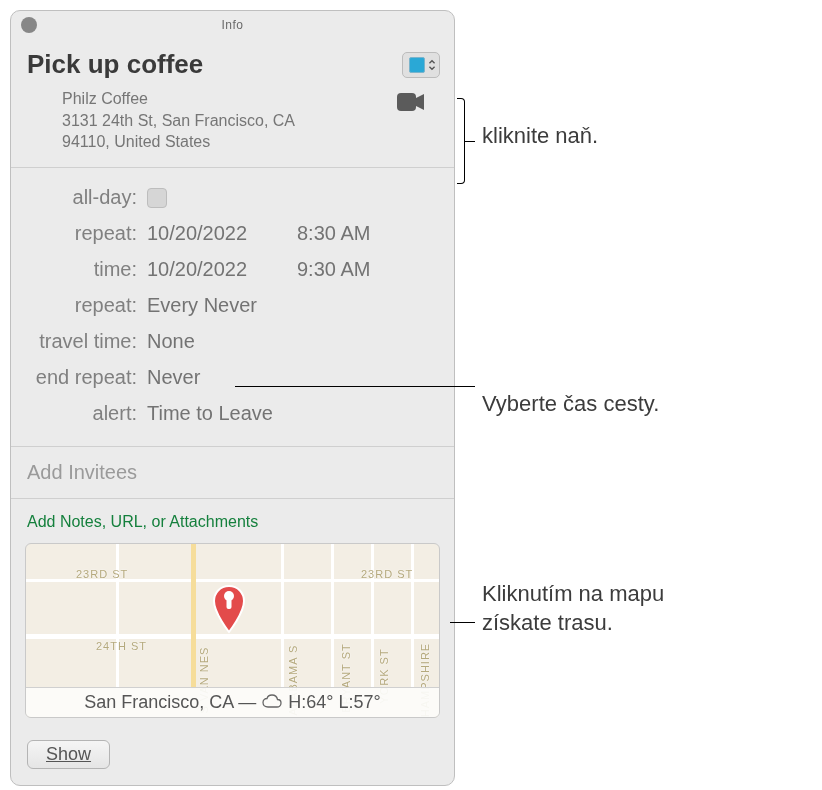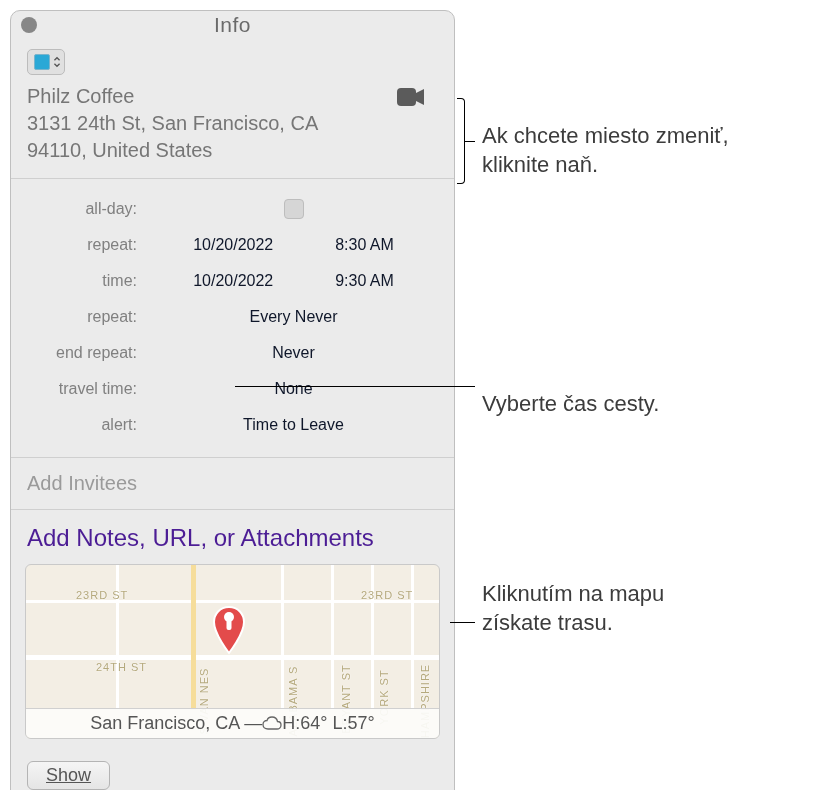--- a/index.html
+++ b/index.html
@@ -20,21 +20,21 @@
     border-radius: 10px;
     overflow: hidden;
     display: flex;
     flex-direction: column;
   }
   .titlebar {
     height: 28px;
     display: flex;
     align-items: center;
     padding: 0 10px;
-    font-size: 21px;
+    font-size: 12px;
     color: #6a6a6a;
     position: relative;
   }
   .close-dot {
     width: 16px; height: 16px; border-radius: 50%;
     background: #878787;
   }
   .titlebar-title { position: absolute; left: 0; right: 0; text-align: center; font-weight: 500; letter-spacing: .5px; }
   .header-sec {
     padding: 10px 14px 14px 16px;
@@ -46,36 +46,36 @@
     display: flex; align-items: center; gap: 2px;
     background: #e0e0e0;
     border: 1px solid #bcbcbc;
     border-radius: 5px;
     padding: 2px 2px 2px 6px;
     height: 26px;
   }
   .color-swatch { width: 16px; height: 16px; background: #2aa8d6; border:1px solid #7ab4cc; border-radius: 2px; }
   .color-picker svg { width: 10px; height: 12px; }
   .loc-row { display: flex; justify-content: space-between; margin-top: 8px; }
-  .loc-text { font-size: 20px; color: #767676; line-height: 1.35; }
+  .loc-text { font-size: 16px; color: #767676; line-height: 1.35; margin-left: 35px; }
   .video-icon { margin-top:4px; margin-right: 14px; }
   .details-sec {
     padding: 12px 14px 14px 14px;
     border-bottom: 1px solid #cfcfcf;
   }
-  .row { display: flex; align-items: center; height: 36px; font-size: 16px; }
+  .row { display: flex; align-items: center; height: 36px; font-size: 20px; }
   .row-label { width: 122px; text-align: right; color: #808080; padding-right: 10px; }
-  .row-val { color: #0f172a; flex: 1; display: flex; gap: 22px; justify-content: center; }
+  .row-val { color: #737373; flex: 1; display: flex; gap: 30px; }
   .row-val .date { width: 120px; }
   .checkbox-box {
     width: 20px; height: 20px; background: #d6d6d6; border:1px solid #bdbdbd; border-radius:4px;
   }
   .invitees-sec { padding: 14px 16px; border-bottom: 1px solid #cfcfcf; color: #9a9a9a; font-size: 20px; }
   .notes-sec { padding: 14px 14px 10px 14px; }
-  .notes-label { color: #4c1d95; font-size: 24px; margin-bottom: 12px; padding-left:2px;}
+  .notes-label { color: #15803d; font-size: 16px; margin-bottom: 12px; padding-left:2px;}
   .map-box {
     position: relative;
     background: #f3eee4;
     border: 1px solid #c9c9c9;
     border-radius: 6px;
     height: 175px;
     overflow: hidden;
   }
   .map-grid { position: absolute; inset:0; }
   .map-grid .st { position:absolute; color:#b5a97d; font-size:11px; letter-spacing:1px; font-weight:500; text-shadow:0 0 2px #fff; }
@@ -84,21 +84,21 @@
   .map-line-v.big { width:5px; background:#f6dd9a; }
   .map-pin {
     position: absolute; left: 185px; top: 40px;
   }
   .weather-strip {
     position: absolute; bottom: 0; left: 0; right: 0;
     height: 30px;
     background: rgba(252,252,250,0.93);
     border-top: 1px solid #d0d0d0;
     display: flex; align-items: center; justify-content: center;
-    font-size: 18px; color: #555; 
+    font-size: 18px; color: #555; gap: 6px;
   }
   .footer-sec { padding: 12px 16px 16px 16px; }
   .show-btn {
     background: linear-gradient(#f5f5f5,#e5e5e5);
     border: 1px solid #b4b4b4;
     border-radius: 6px;
     padding: 3px 18px;
     font-size: 18px;
     color: #555;
     text-decoration: underline;
@@ -114,20 +114,21 @@
 <div class="layout">
 
   <div class="panel">
     <div class="titlebar">
       <div class="close-dot"></div>
       <div class="titlebar-title">Info</div>
     </div>
 
     <div class="header-sec">
       <div class="title-row">
+        <div class="event-title">Pick up coffee</div>
         <div class="color-picker">
           <div class="color-swatch"></div>
           <svg viewBox="0 0 10 14">
               <path d="M2 5 L5 2 L8 5 M2 9 L5 12 L8 9" stroke="#555" stroke-width="1.5" fill="none"></path>
             </svg>
         </div>
       </div>
       <div class="loc-row">
         <div class="loc-text">
           <div>Philz Coffee</div>
@@ -162,26 +163,26 @@
         <div class="row-val">
           <span class="date">10/20/2022</span>
           <span>9:30 AM</span>
         </div>
       </div>
       <div class="row">
         <div class="row-label">repeat:</div>
         <div class="row-val">Every Never</div>
       </div>
       <div class="row">
+        <div class="row-label">travel time:</div>
+        <div class="row-val">None</div>
+      </div>
+      <div class="row">
         <div class="row-label">end repeat:</div>
         <div class="row-val">Never</div>
-      </div>
-      <div class="row">
-        <div class="row-label">travel time:</div>
-        <div class="row-val">None</div>
       </div>
       <div class="row">
         <div class="row-label">alert:</div>
         <div class="row-val">Time to Leave</div>
       </div>
     </div>
 
     <div class="invitees-sec">Add Invitees</div>
 
     <div class="notes-sec">
@@ -226,21 +227,20 @@
     <div class="footer-sec">
       <button class="show-btn">Show</button>
     </div>
   </div>
 
   <div class="callouts">
 
     <div class="bracket" style="top:88px; height:86px; left:-13px;"></div>
     <div class="leader" style="top:131px; left:-5px; width:10px;"></div>
     <div class="callout" style="top:112px; left:12px;">
-      <div>Ak chcete miesto zmeniť,</div>
       <div>kliknite naň.</div>
     </div>
 
     <div class="leader" style="top:376px; left:-235px; width:240px;"></div>
     <div class="callout" style="top:380px; left:12px;">
       <div>Vyberte čas cesty.</div>
     </div>
 
     <div class="leader" style="top:612px; left:-20px; width:25px;"></div>
     <div class="callout" style="top:564px; left:12px;margin-top:6px;">

